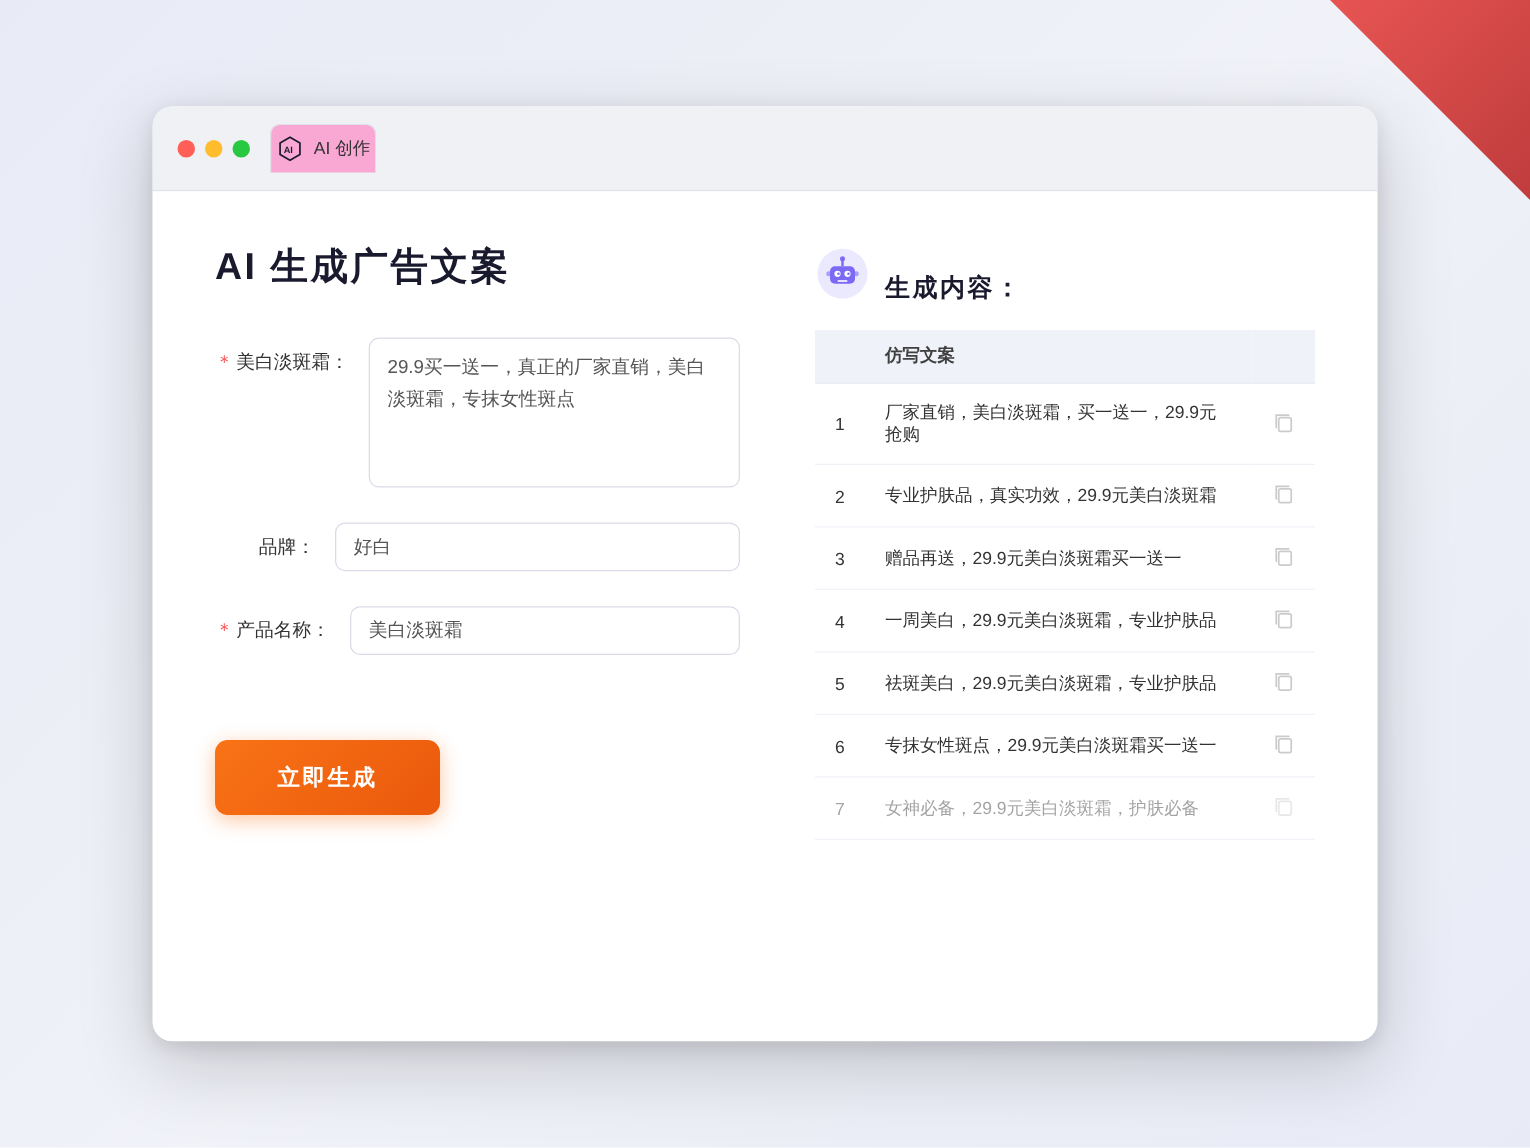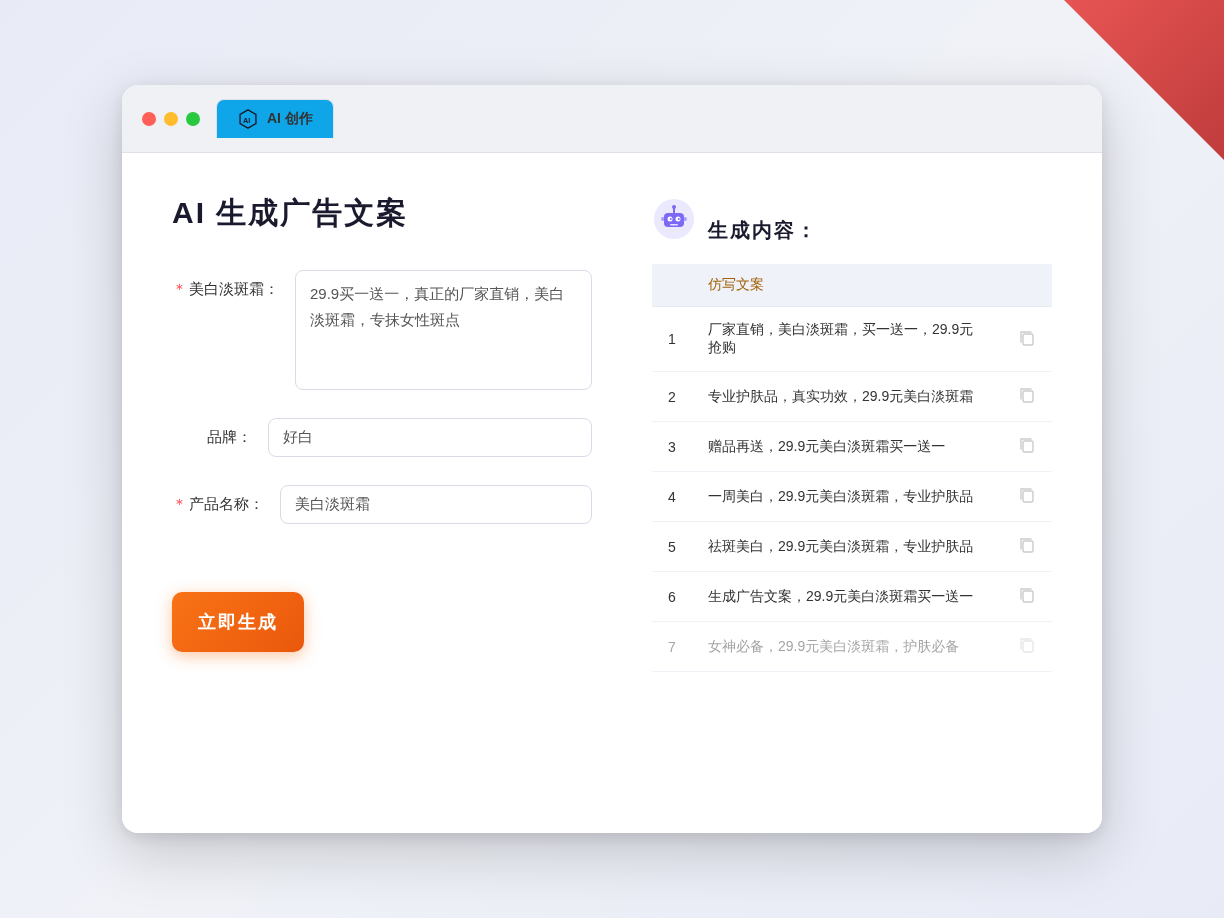--- a/index.html
+++ b/index.html
@@ -59,36 +59,36 @@
     }
 
     .tl-red { background: #ff5f57; }
     .tl-yellow { background: #ffbd2e; }
     .tl-green { background: #28c840; }
 
     .tab {
       display: flex;
       align-items: center;
       gap: 8px;
-      background: #0ea5e9;
-      padding: 8px 20px;
+      background: #f9a8d4;
+      padding: 8px 4px;
       border-radius: 8px 8px 0 0;
       border: 1px solid #e0e0e8;
       border-bottom: none;
     }
 
     .tab-icon {
       width: 22px;
       height: 22px;
     }
 
     .tab-label {
       font-size: 14px;
       color: #333;
-      font-weight: 700;
+      font-weight: 400;
     }
 
     
     .content-area {
       background: #ffffff;
       padding: 40px 50px;
       display: flex;
       gap: 60px;
       min-height: 680px;
     }
@@ -144,21 +144,21 @@
       height: 120px;
       line-height: 1.7;
     }
 
     .generate-btn {
       margin-top: 40px;
       background: linear-gradient(135deg, #f97316, #ea580c);
       color: #fff;
       border: none;
       border-radius: 10px;
-      padding: 18px 26px;
+      padding: 18px 50px;
       font-size: 18px;
       font-weight: 700;
       cursor: pointer;
       letter-spacing: 2px;
       font-family: inherit;
       box-shadow: 0 4px 16px rgba(249, 115, 22, 0.4);
     }
 
     
     .right-panel {
@@ -192,22 +192,22 @@
       font-size: 14px;
     }
 
     .results-table thead tr {
       background: #f0f2fa;
     }
 
     .results-table thead th {
       padding: 12px 16px;
       text-align: left;
-      font-weight: 400;
-      color: #a16207;
+      font-weight: 700;
+      color: #404040;
       border-bottom: 1px solid #e8eaf2;
       font-size: 14px;
     }
 
     .results-table tbody tr {
       border-bottom: 1px solid #f0f2f8;
     }
 
     .results-table tbody tr:last-child {
       opacity: 0.45;
@@ -359,21 +359,21 @@
             <tr>
               <td class="row-num">5</td>
               <td>祛斑美白，29.9元美白淡斑霜，专业护肤品</td>
               <td class="copy-cell"><svg class="copy-icon" viewBox="0 0 18 18" fill="none" xmlns="http://www.w3.org/2000/svg" style="cursor:pointer;">
       <rect x="5" y="5" width="10" height="11" rx="1.5" stroke="#999" stroke-width="1.4" fill="none"></rect>
       <path d="M3 13V3h10" stroke="#999" stroke-width="1.4" stroke-linecap="round" fill="none"></path>
     </svg></td>
             </tr>
             <tr>
               <td class="row-num">6</td>
-              <td>生成广告文案，29.9元美白淡斑霜买一送一</td>
+              <td>专抹女性斑点，29.9元美白淡斑霜买一送一</td>
               <td class="copy-cell"><svg class="copy-icon" viewBox="0 0 18 18" fill="none" xmlns="http://www.w3.org/2000/svg" style="cursor:pointer;">
       <rect x="5" y="5" width="10" height="11" rx="1.5" stroke="#999" stroke-width="1.4" fill="none"></rect>
       <path d="M3 13V3h10" stroke="#999" stroke-width="1.4" stroke-linecap="round" fill="none"></path>
     </svg></td>
             </tr>
             <tr>
               <td class="row-num">7</td>
               <td>女神必备，29.9元美白淡斑霜，护肤必备</td>
               <td class="copy-cell"><svg class="copy-icon" viewBox="0 0 18 18" fill="none" xmlns="http://www.w3.org/2000/svg" style="cursor:pointer;">
       <rect x="5" y="5" width="10" height="11" rx="1.5" stroke="#999" stroke-width="1.4" fill="none"></rect>

